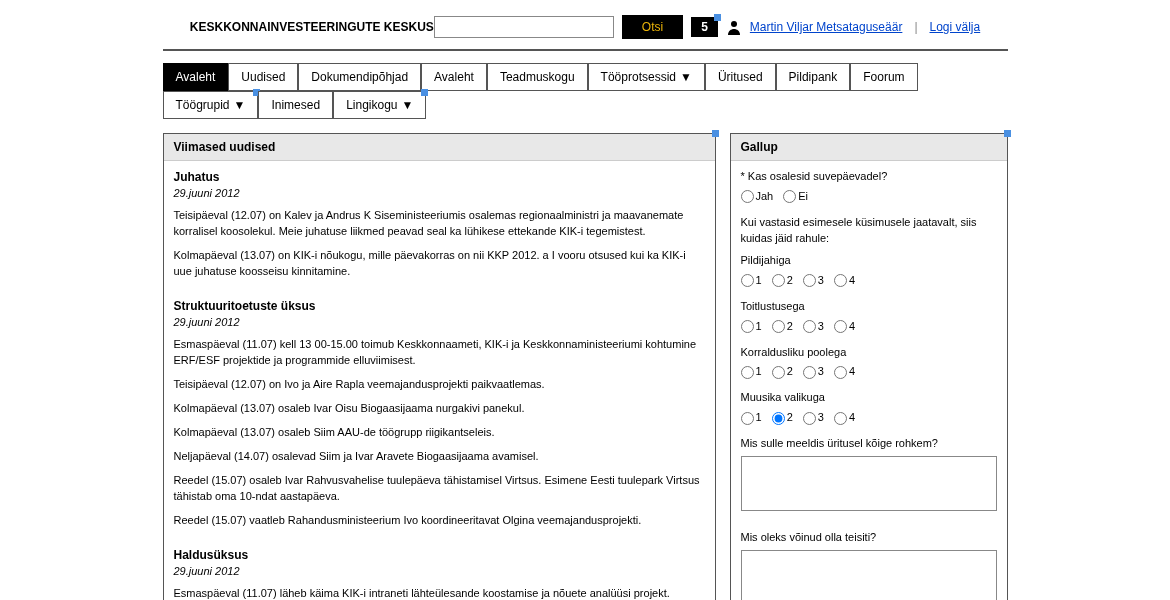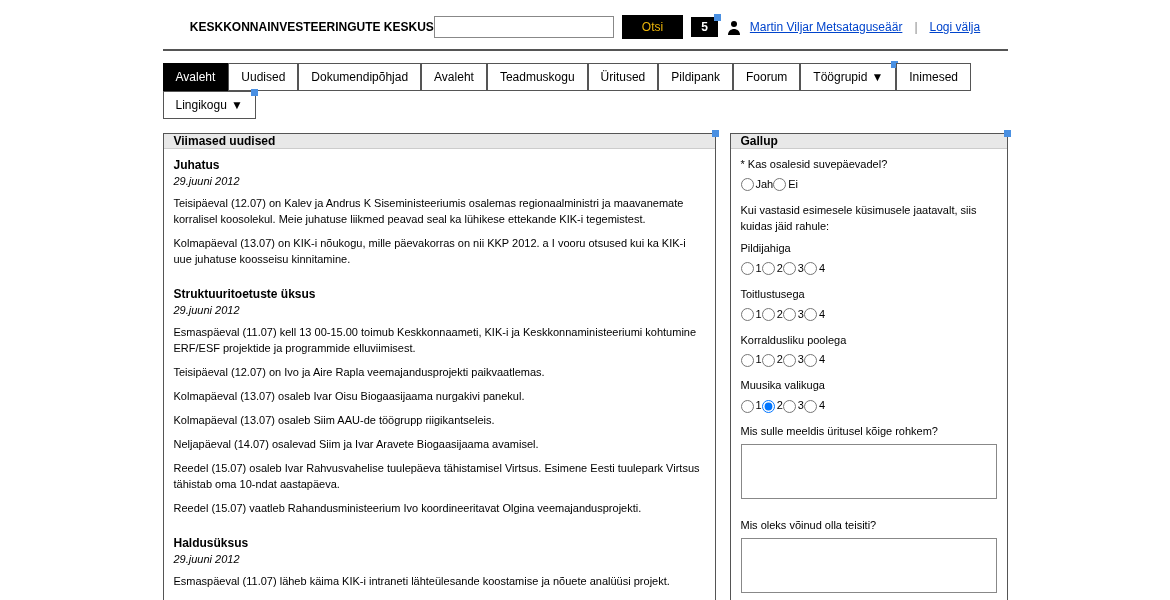--- a/index.html
+++ b/index.html
@@ -17,28 +17,28 @@
 hr.top-rule { border: none; border-top: 2px solid #555; margin: 0 0 12px; }
 .nav { display: flex; gap: 0; flex-wrap: wrap; margin-bottom: 14px; }
 .nav-item { border: 1px solid #555; padding: 6px 12px; font-size: 12px; cursor: pointer; background: #fff; position: relative; }
 .nav-item.active { background: #000; color: #fff; border-color: #000; }
 .nav-item .caret { margin-left: 4px; }
 .badge-corner { position: absolute; top: -3px; right: -3px; width: 7px; height: 7px; background: #4a90e2; }
 .columns { display: flex; gap: 14px; align-items: flex-start; }
 .col-left { flex: 1; }
 .col-right { width: 278px; }
 .panel { border: 1px solid #555; margin-bottom: 12px; position: relative; }
-.panel-header { background: #e8e8e8; padding: 0 10px; font-weight: bold; font-size: 12px; border-bottom: 1px solid #ccc; display: flex; justify-content: space-between; align-items: center; }
+.panel-header { background: #e8e8e8; padding: 6px 10px; font-weight: bold; font-size: 12px; border-bottom: 1px solid #ccc; display: flex; justify-content: space-between; align-items: center; }
 .panel-body { padding: 8px 10px; font-size: 11px; line-height: 1.45; }
 .news-item { margin-bottom: 18px; }
 .news-title { font-weight: bold; font-size: 12px; }
 .news-date { font-style: italic; font-size: 11px; margin-bottom: 6px; }
 .news-item p { margin-bottom: 8px; }
 .poll-q { font-size: 11px; margin-bottom: 4px; }
-.poll-opts { display: flex; margin-bottom: 10px; font-size: 11px; align-items: flex-end; }
+.poll-opts { display: flex; gap: 10px; margin-bottom: 10px; font-size: 11px; align-items: flex-end; }
 .poll-opts label { display: flex; align-items: center; gap: 2px; }
 .poll-text { font-size: 11px; margin: 6px 0 4px; }
 textarea.poll-area { width: 100%; height: 55px; border: 1px solid #888; resize: none; margin-bottom: 8px; font-size: 11px; }
 input[type=radio] { margin: 0; }
 </style>
 </head>
 <body>
 
 <div class="container">
   <div class="header">
@@ -57,20 +57,21 @@
     </div>
   </div>
   <hr class="top-rule">
 
   <div class="nav" id="nav">
       <div class="nav-item active">Avaleht</div>
       <div class="nav-item">Uudised</div>
       <div class="nav-item">Dokumendipõhjad</div>
       <div class="nav-item">Avaleht</div>
       <div class="nav-item">Teadmuskogu</div>
+      <div class="nav-item">Tööprotsessid<span class="caret">▼</span></div>
       <div class="nav-item">Üritused</div>
       <div class="nav-item">Pildipank</div>
       <div class="nav-item">Foorum</div>
       <div class="nav-item">Töögrupid<span class="caret">▼</span><span class="badge-corner"></span></div>
       <div class="nav-item">Inimesed</div>
       <div class="nav-item">Lingikogu<span class="caret">▼</span><span class="badge-corner"></span></div>
     </div>
 
   <div class="columns">
     <div class="col-left">

